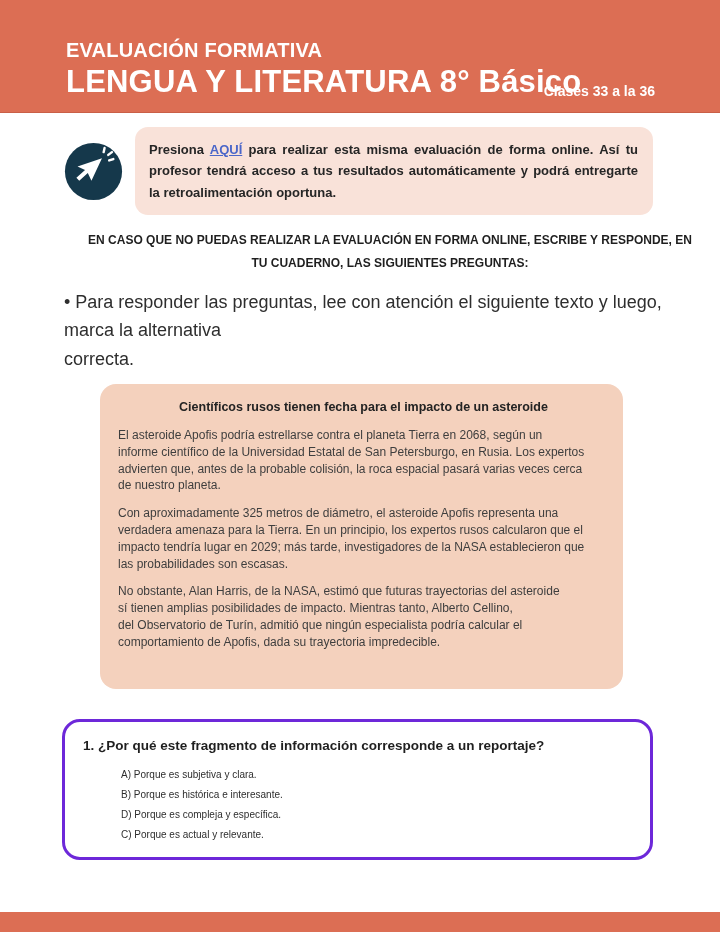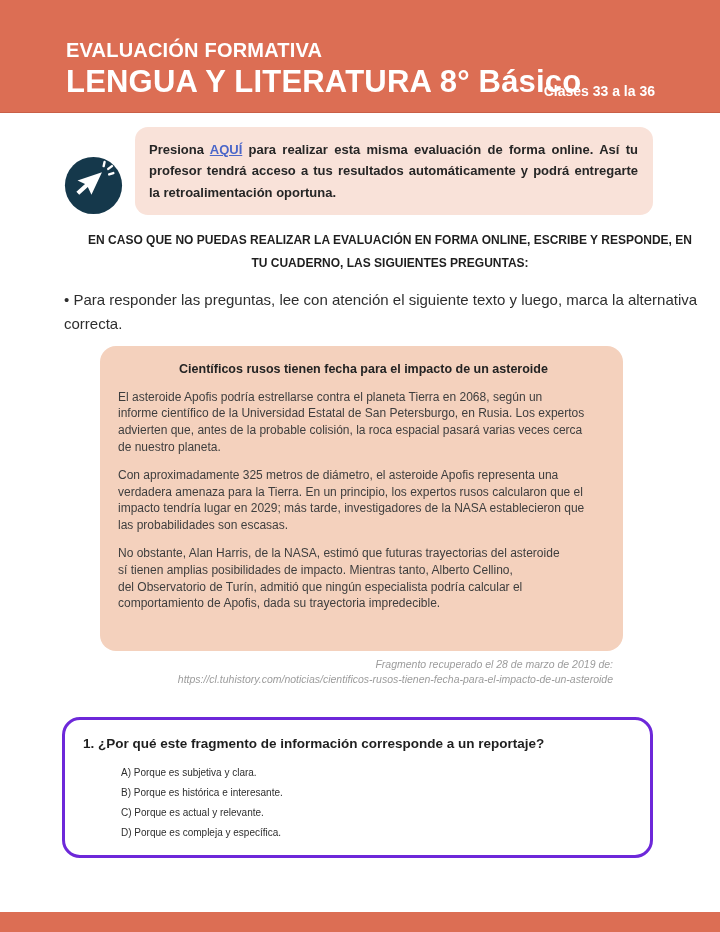--- a/index.html
+++ b/index.html
@@ -35,21 +35,21 @@
     position: absolute;
     right: 65px;
     bottom: 13px;
     color: #ffffff;
     font-size: 14px;
     font-weight: 700;
   }
   
   .callout-row {
     display: flex;
-    align-items: flex-end;
+    align-items: center;
     margin: 14px 67px 0 64px;
     gap: 12px;
   }
   .click-icon { flex: 0 0 auto; width: 59px; height: 59px; }
   .callout-box {
     flex: 1 1 auto;
     background: #f9e2d9;
     border-radius: 13px;
     min-height: 86px;
     padding: 12px 15px 12px 14px;
@@ -73,21 +73,21 @@
     font-size: 12px;
     font-weight: 700;
     line-height: 1.85;
     color: #1f1f1f;
     white-space: pre-line;
     text-align: center;
   }
   .bullet-note {
     margin: 14px 16px 0 64px;
     width: 640px;
-    font-size: 15px;
+    font-size: 18px;
     line-height: 1.6;
     color: #2e2e2e;
     white-space: pre-line;
   }
   
   .article-card {
     margin: 10px 12px 0 100px;
     width: 523px;
     height: 305px;
     background: #f4d1bd;
@@ -193,30 +193,26 @@
     <p class="article-paragraph">Con aproximadamente 325 metros de diámetro, el asteroide Apofis representa una
 verdadera amenaza para la Tierra. En un principio, los expertos rusos calcularon que el
 impacto tendría lugar en 2029; más tarde, investigadores de la NASA establecieron que
 las probabilidades son escasas.</p>
     <p class="article-paragraph">No obstante, Alan Harris, de la NASA, estimó que futuras trayectorias del asteroide
 sí tienen amplias posibilidades de impacto. Mientras tanto, Alberto Cellino,
 del Observatorio de Turín, admitió que ningún especialista podría calcular el
 comportamiento de Apofis, dada su trayectoria impredecible.</p>
   </div>
 
-  <div class="citation">
-    <div>Fragmento recuperado el 28 de marzo de 2019 de:</div>
-    <div>https://cl.tuhistory.com/noticias/cientificos-rusos-tienen-fecha-para-el-impacto-de-un-asteroide</div>
-  </div>
 
   <div class="question-card">
     <div class="question-text">1. ¿Por qué este fragmento de información corresponde a un reportaje?</div>
     <div class="options">
       <div class="option">A) Porque es subjetiva y clara.</div>
       <div class="option">B) Porque es histórica e interesante.</div>
+      <div class="option">D) Porque es compleja y específica.</div>
       <div class="option">C) Porque es actual y relevante.</div>
-      <div class="option">D) Porque es compleja y específica.</div>
     </div>
   </div>
 
   <div class="footer-bar"></div>
 
 </div>
 
 </body></html>

